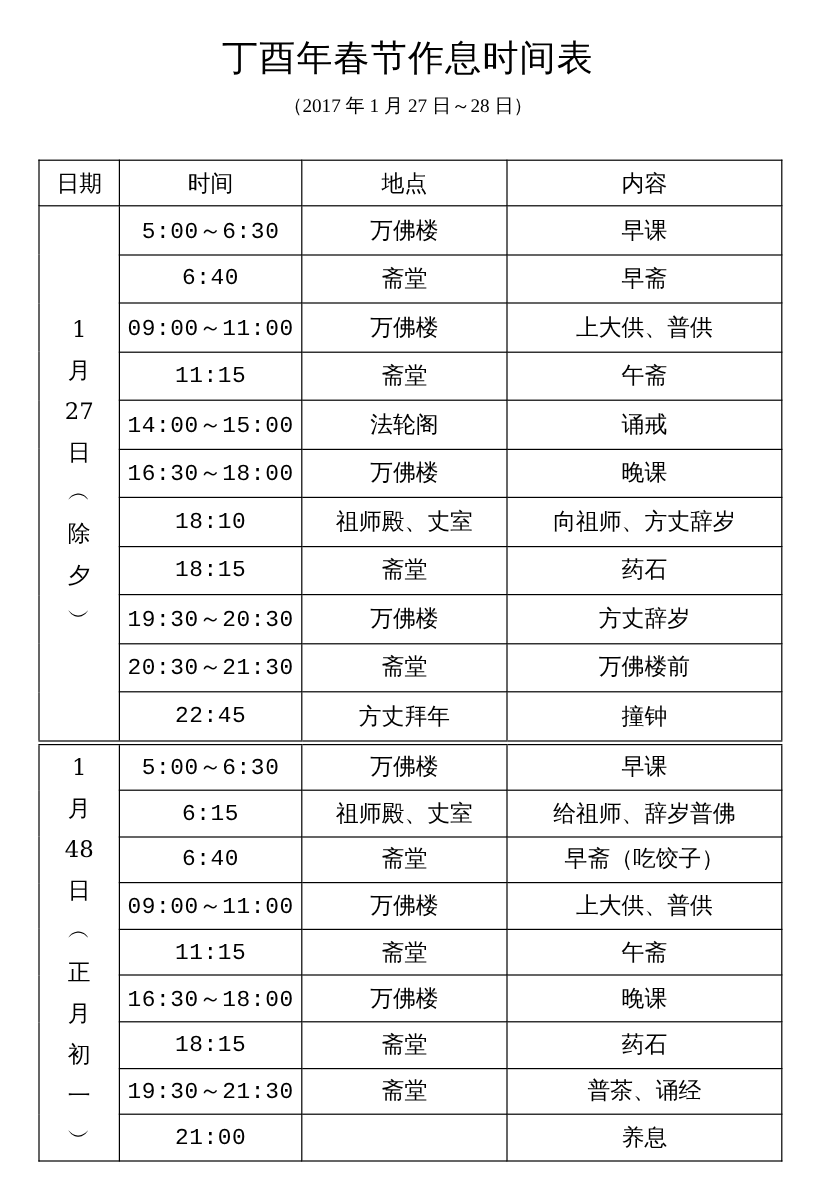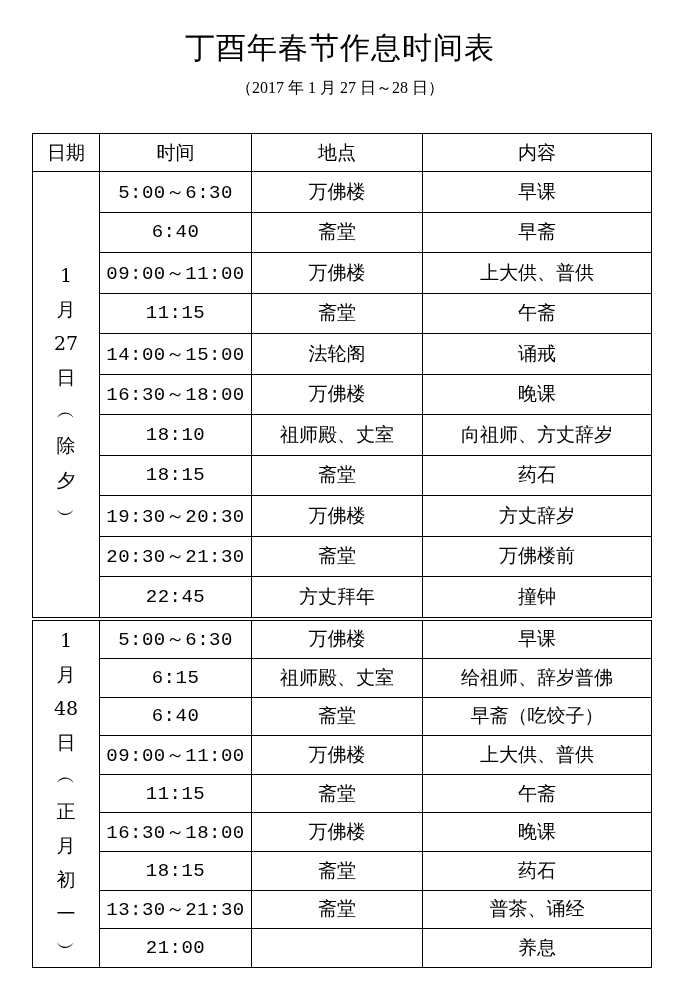--- a/index.html
+++ b/index.html
@@ -148,21 +148,21 @@
         <td class="time">16:30～18:00</td>
         <td>万佛楼</td>
         <td>晚课</td>
       </tr>
       <tr class="d2">
         <td class="time">18:15</td>
         <td>斋堂</td>
         <td>药石</td>
       </tr>
       <tr class="d2">
-        <td class="time">13:30～21:30</td>
+        <td class="time">19:30～21:30</td>
         <td>斋堂</td>
         <td>普茶、诵经</td>
       </tr>
       <tr class="d2">
         <td class="time">21:00</td>
         <td></td>
         <td>养息</td>
       </tr>
     </tbody>
 </table>

